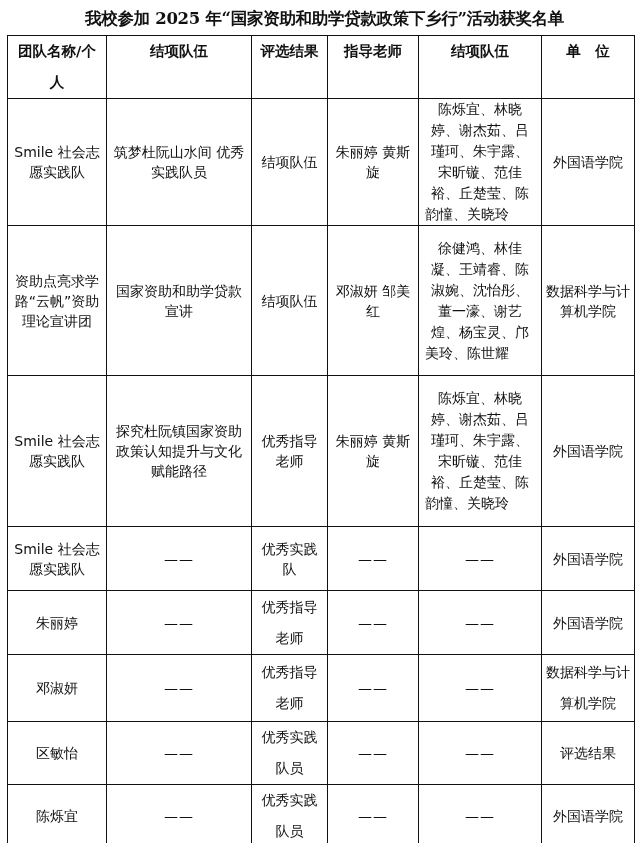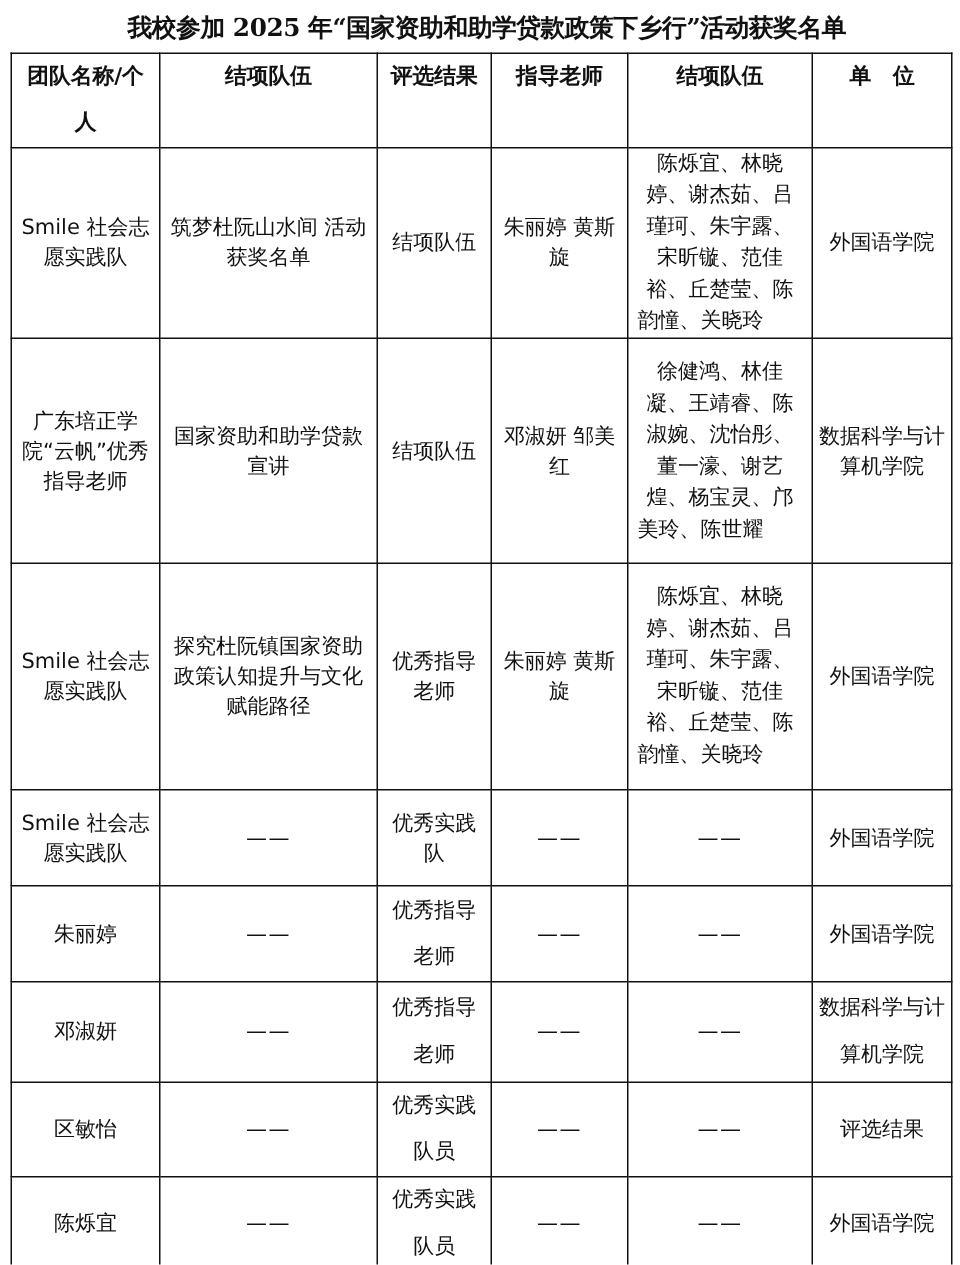--- a/index.html
+++ b/index.html
@@ -81,28 +81,28 @@
       <th>结项队伍</th>
       <th>评选结果</th>
       <th>指导老师</th>
       <th>结项队伍</th>
       <th>单　位</th>
     </tr>
   </thead>
   <tbody>
     <tr class="h1">
       <td>Smile 社会志愿实践队</td>
-      <td>筑梦杜阮山水间 活动获奖名单</td>
+      <td>筑梦杜阮山水间 优秀实践队员</td>
       <td>结项队伍</td>
       <td>朱丽婷 黄斯旋</td>
       <td class="members">陈烁宜、林晓婷、谢杰茹、吕瑾珂、朱宇露、宋昕镟、范佳裕、丘楚莹、陈韵憧、关晓玲</td>
       <td>外国语学院</td>
     </tr>
     <tr class="h2">
-      <td>广东培正学院“云帆”优秀指导老师</td>
+      <td>资助点亮求学路“云帆”资助理论宣讲团</td>
       <td>国家资助和助学贷款宣讲</td>
       <td>结项队伍</td>
       <td>邓淑妍 邹美红</td>
       <td class="members" style="vertical-align:middle !important">徐健鸿、林佳凝、王靖睿、陈淑婉、沈怡彤、董一濠、谢艺煌、杨宝灵、邝美玲、陈世耀</td>
       <td>数据科学与计算机学院</td>
     </tr>
     <tr class="h3">
       <td>Smile 社会志愿实践队</td>
       <td>探究杜阮镇国家资助政策认知提升与文化赋能路径</td>
       <td>优秀指导老师</td>

